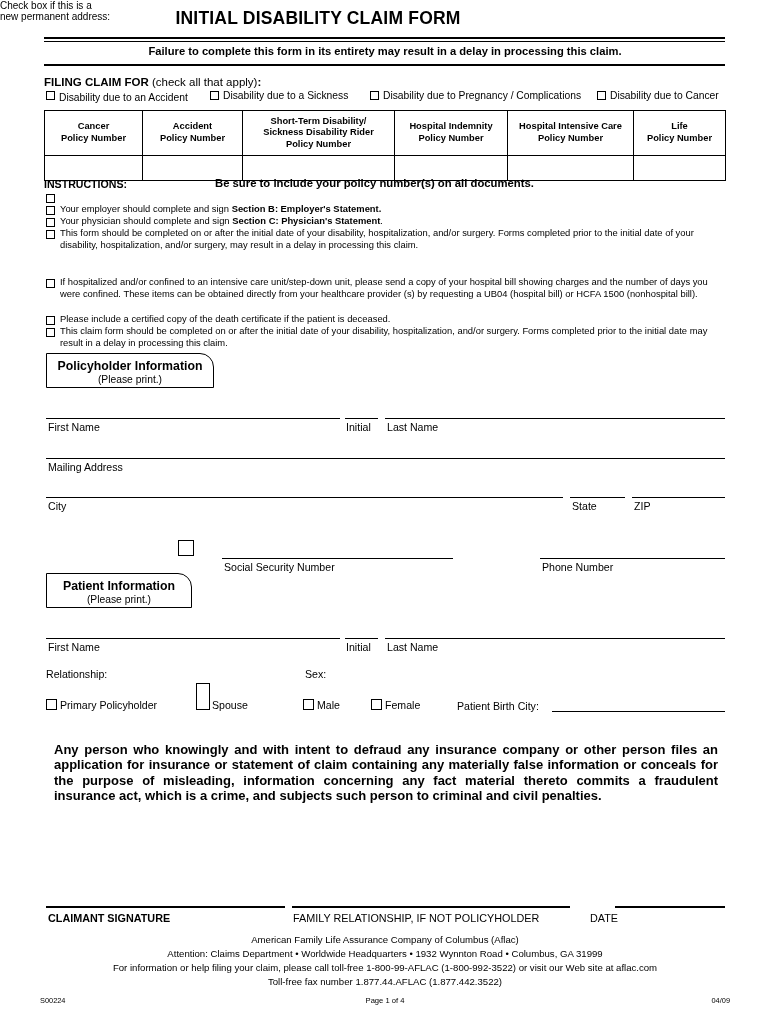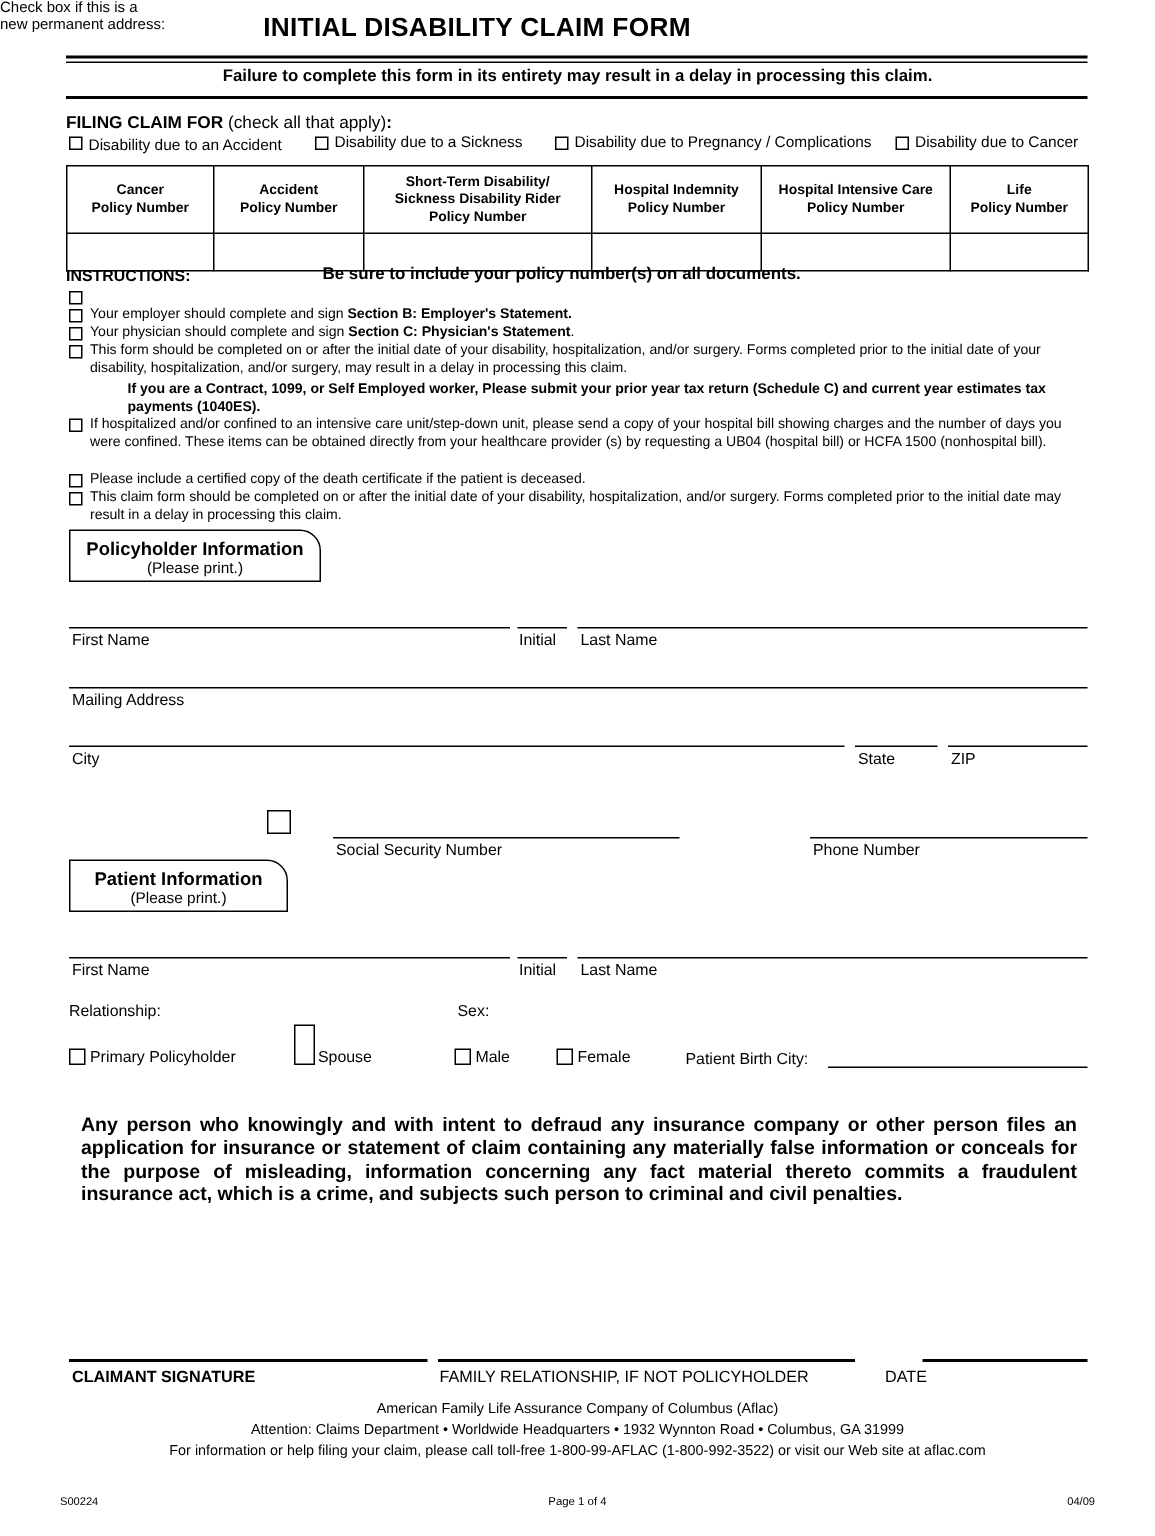--- a/index.html
+++ b/index.html
@@ -277,21 +277,20 @@
 
   <div class="cbox cb-sm" style="left:46px;top:206px;"></div>
   <div class="instr-item" style="top:203px;width:660px;">Your employer should complete and sign <b>Section B: Employer's Statement.</b></div>
 
   <div class="cbox cb-sm" style="left:46px;top:218px;"></div>
   <div class="instr-item" style="top:215px;width:660px;">Your physician should complete and sign <b>Section C: Physician's Statement</b>.</div>
 
   <div class="cbox cb-sm" style="left:46px;top:230px;"></div>
   <div class="instr-item" style="top:227px;width:665px;">This form should be completed on or after the initial date of your disability, hospitalization, and/or surgery.  Forms completed prior to the initial date of your disability, hospitalization, and/or surgery, may result in a delay in processing this claim.</div>
 
-  <div class="instr-indent" style="top:253px;width:640px;">If you are a Contract, 1099, or Self Employed worker, Please submit your prior year tax return (Schedule C) and current year estimates tax payments (1040ES).</div>
 
   <div class="cbox cb-sm" style="left:46px;top:279px;"></div>
   <div class="instr-item" style="top:276px;width:665px;">If hospitalized and/or confined to an intensive care unit/step-down unit, please send a copy of your hospital bill showing charges and the number of days you were confined. These items can be obtained directly from your healthcare provider (s) by requesting a UB04 (hospital bill) or HCFA 1500 (nonhospital bill).</div>
 
   <div class="cbox cb-sm" style="left:46px;top:316px;"></div>
   <div class="instr-item" style="top:313px;width:660px;">Please include a certified copy of the death certificate if the patient is deceased.</div>
 
   <div class="cbox cb-sm" style="left:46px;top:328px;"></div>
   <div class="instr-item" style="top:325px;width:660px;">This claim form should be completed on or after the initial date of your disability, hospitalization, and/or surgery. Forms completed prior to the initial date may result in a delay in  processing this claim.</div>
 
@@ -363,18 +362,19 @@
 
   <div class="fline" style="left:292px;top:906px;width:278px;height:2px;"></div>
   <div class="sigcap" style="left:293px;top:912px;">FAMILY RELATIONSHIP, IF NOT POLICYHOLDER</div>
 
   <div class="fline" style="left:615px;top:906px;width:110px;height:2px;"></div>
   <div class="sigcap" style="left:590px;top:912px;">DATE</div>
 
   <div class="foot" style="top:933px;">American Family Life Assurance Company of Columbus (Aflac)</div>
   <div class="foot" style="top:947px;">Attention:  Claims Department • Worldwide Headquarters • 1932 Wynnton Road • Columbus, GA 31999</div>
   <div class="foot" style="top:961px;">For information or help filing your claim, please call toll-free 1-800-99-AFLAC (1-800-992-3522) or visit our Web site at aflac.com</div>
+  <div class="foot" style="top:975px;">Toll-free fax number 1.877.44.AFLAC (1.877.442.3522)</div>
 
   <div class="foot-id" style="top:996px;">S00224</div>
   <div class="foot-page" style="top:996px;">Page 1 of 4</div>
   <div class="foot-rev" style="top:996px;">04/09</div>
 
 </div>
 
 </body></html>

